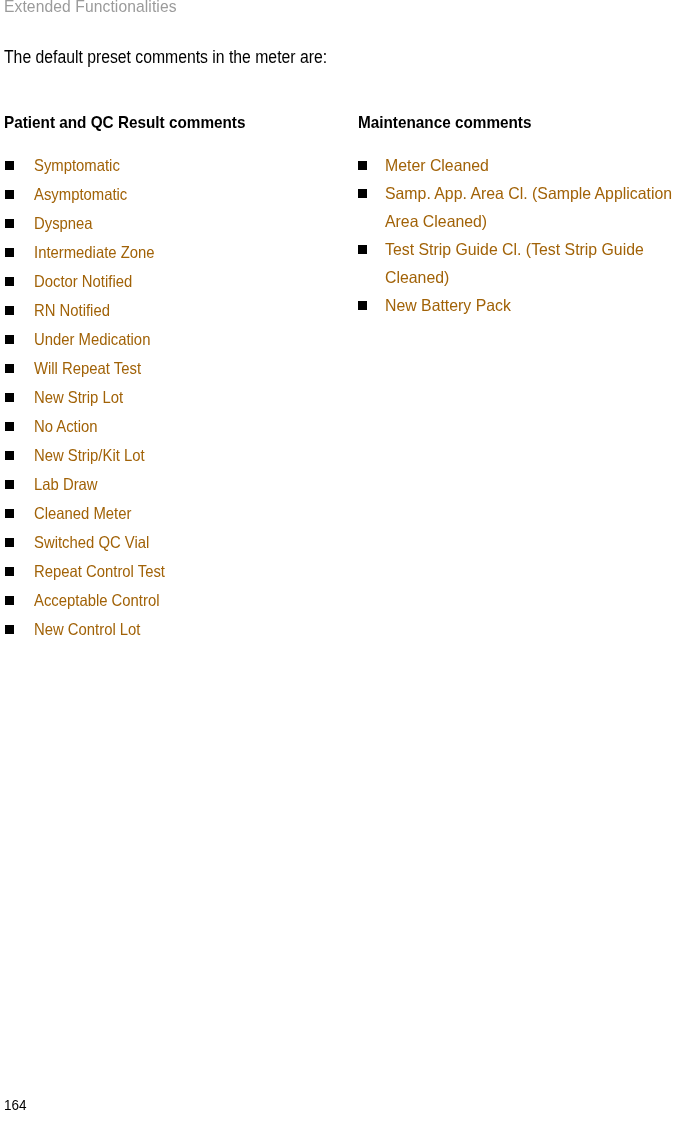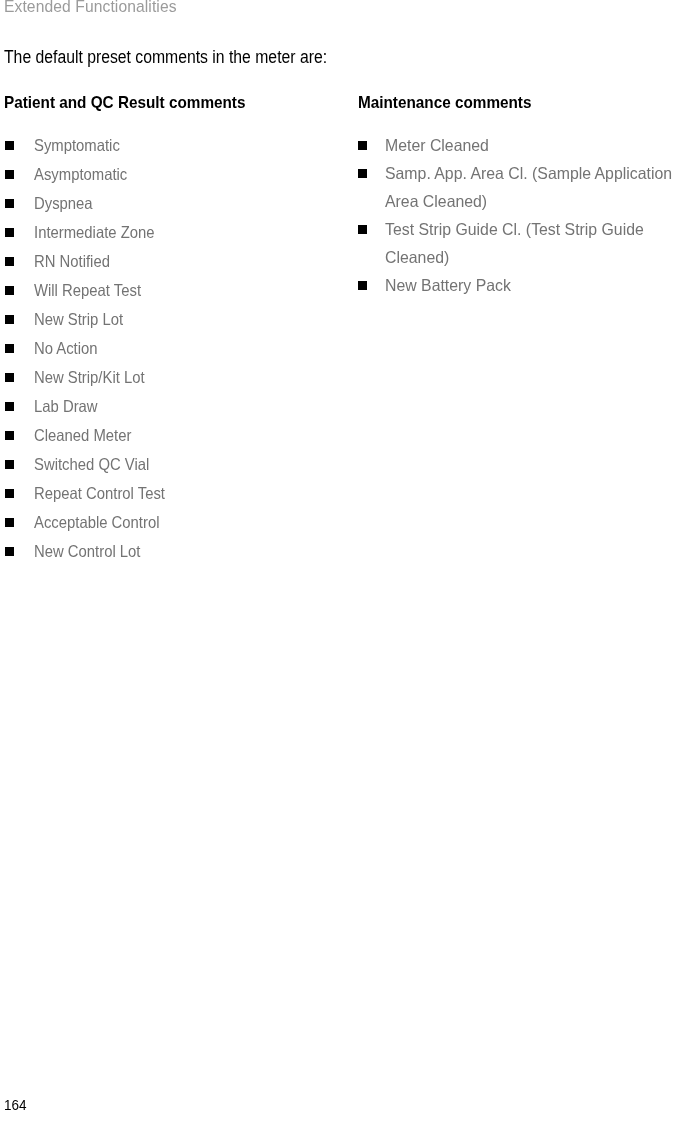--- a/index.html
+++ b/index.html
@@ -47,21 +47,21 @@
     line-height: 22px;
     color: #000000;
     transform: scaleX(0.9);
     transform-origin: left top;
     white-space: nowrap;
   }
 
   
   .column {
     position: absolute;
-    top: 92px;
+    top: 112px;
   }
   .col-left {
     left: 4px;
     width: 340px;
   }
   .col-right {
     left: 358px;
     width: 340px;
   }
 
@@ -80,21 +80,21 @@
     list-style: none;
     margin: 0;
     padding: 0;
   }
 
   .bullet-item {
     position: relative;
     padding-left: 30px;
     font-size: 16.5px;
     line-height: 29px;
-    color: #737373;
+    color: #a16207;
   }
   .col-right .bullet-item {
     padding-left: 27px;
     line-height: 28px;
   }
 
   .bullet-item .sq {
     position: absolute;
     left: 1px;
     top: 10px;
@@ -153,21 +153,29 @@
         <li class="bullet-item">
           <span class="sq"></span>
           <span class="txt">Dyspnea</span>
         </li>
         <li class="bullet-item">
           <span class="sq"></span>
           <span class="txt">Intermediate Zone</span>
         </li>
         <li class="bullet-item">
           <span class="sq"></span>
+          <span class="txt">Doctor Notified</span>
+        </li>
+        <li class="bullet-item">
+          <span class="sq"></span>
           <span class="txt">RN Notified</span>
+        </li>
+        <li class="bullet-item">
+          <span class="sq"></span>
+          <span class="txt">Under Medication</span>
         </li>
         <li class="bullet-item">
           <span class="sq"></span>
           <span class="txt">Will Repeat Test</span>
         </li>
         <li class="bullet-item">
           <span class="sq"></span>
           <span class="txt">New Strip Lot</span>
         </li>
         <li class="bullet-item">

